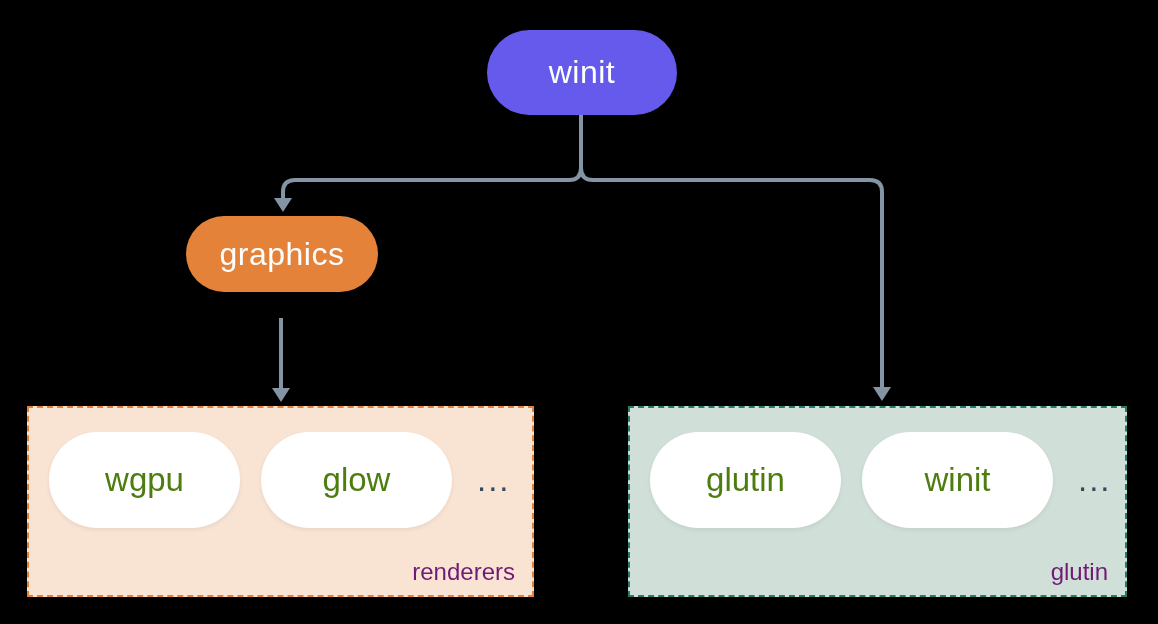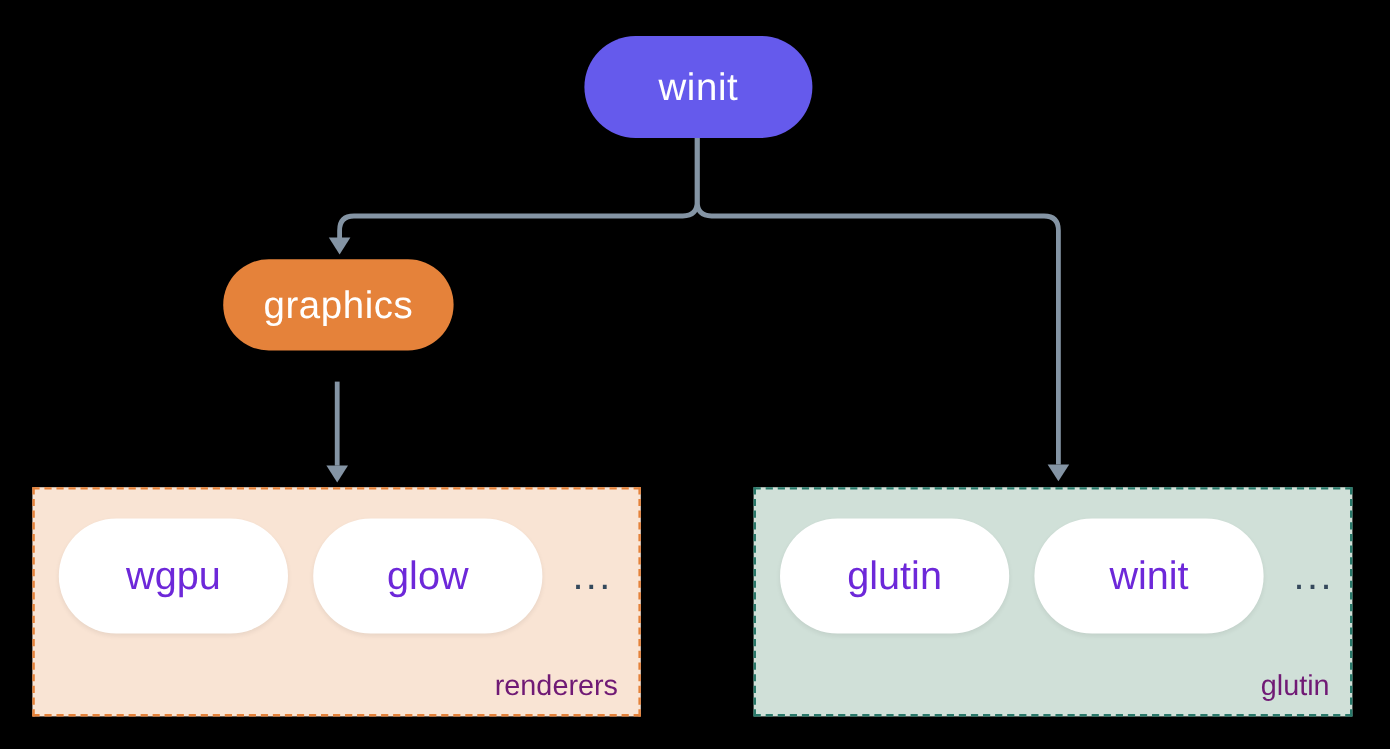--- a/index.html
+++ b/index.html
@@ -65,21 +65,21 @@
   }
   .pill {
     width: 191px;
     height: 96px;
     background: #ffffff;
     border-radius: 48px;
     display: flex;
     align-items: center;
     justify-content: center;
     font-size: 33px;
-    color: #6d28d9;
+    color: #4d7c0f;
     box-shadow: 0 2px 4px rgba(0,0,0,0.07);
   }
   .dots {
     font-size: 33px;
     color: #35495C;
     margin-left: 4px;
     letter-spacing: 2px;
   }
   .group-label {
     position: absolute;

